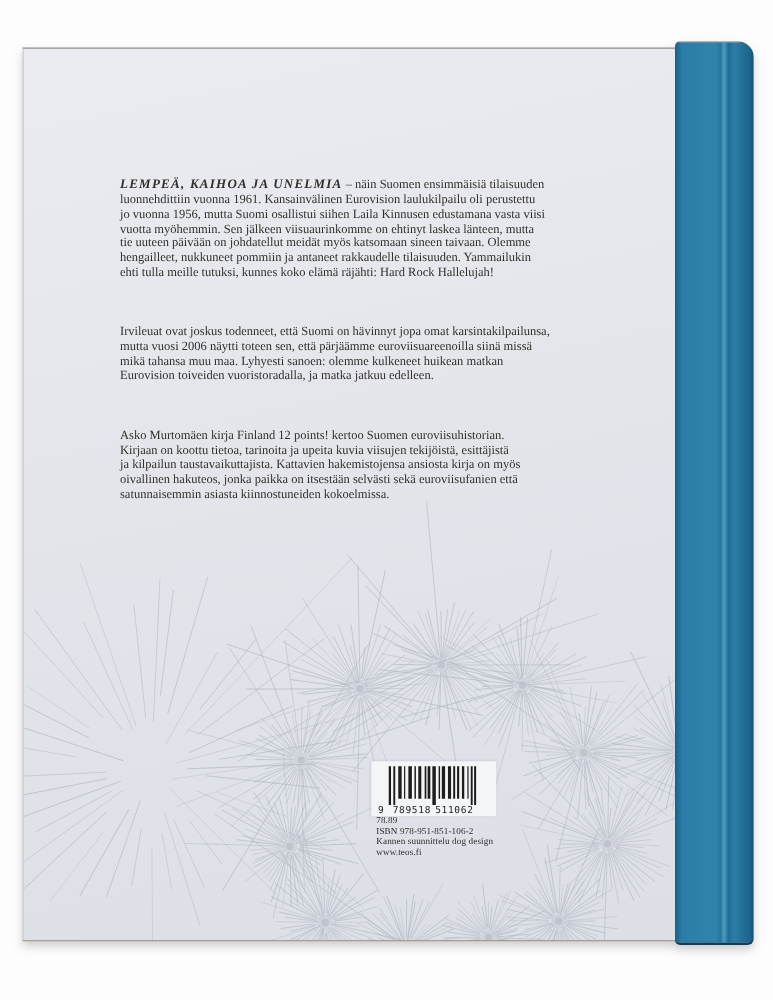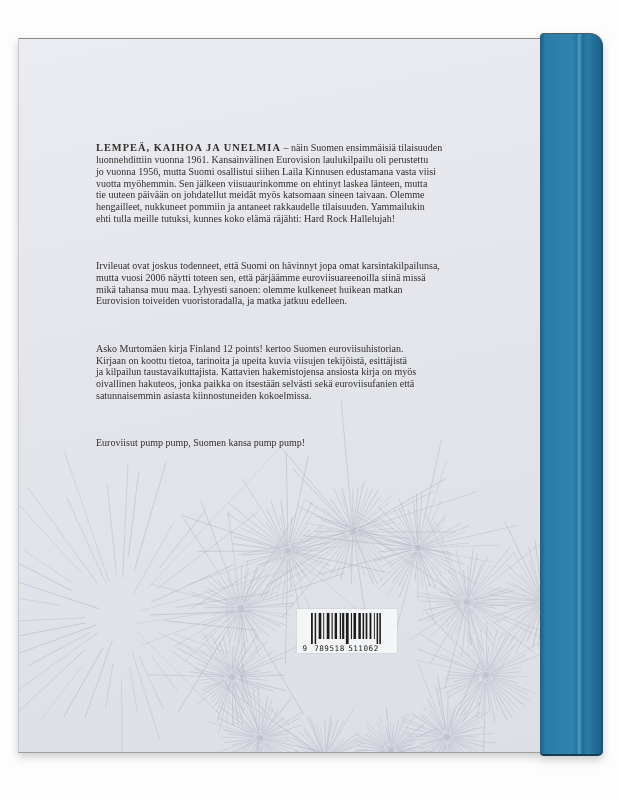--- a/index.html
+++ b/index.html
@@ -33,21 +33,21 @@
     border-bottom:2px solid #123e58;
     box-sizing:border-box;
   }
   .blurb{
     position:absolute;left:77px;top:80px;width:450px;
     font-size:10px;line-height:11.7px;color:#33302c;
     white-space:pre;z-index:2;
     text-rendering:optimizeLegibility;
   }
   .blurb p{margin:0 0 12.5px 0;}
-  .lead{font-weight:bold;font-size:10.4px;letter-spacing:1px;}
+  .lead{font-weight:bold;font-size:10.4px;letter-spacing:1px;font-style:italic;}
   .barcode-box{
     position:absolute;left:278px;top:570px;width:100px;height:44px;
     background:#f4f5f7;z-index:2;box-shadow:0 0 2px rgba(120,120,125,0.25);
   }
   .info{
     position:absolute;left:282px;top:613px;z-index:2;
     font-size:7.3px;line-height:8.6px;color:#2f2d2a;letter-spacing:0.1px;
   }
   .bc-digit{
     font-family:"DejaVu Sans Mono", monospace;
@@ -811,21 +811,20 @@
 ehti tulla meille tutuksi, kunnes koko elämä räjähti: Hard Rock Hallelujah!</span></p>
         <p>Irvileuat ovat joskus todenneet, että Suomi on hävinnyt jopa omat karsintakilpailunsa,
 mutta vuosi 2006 näytti toteen sen, että pärjäämme euroviisuareenoilla siinä missä
 mikä tahansa muu maa. Lyhyesti sanoen: olemme kulkeneet huikean matkan
 Eurovision toiveiden vuoristoradalla, ja matka jatkuu edelleen.</p>
         <p>Asko Murtomäen kirja Finland 12 points! kertoo Suomen euroviisuhistorian.
 Kirjaan on koottu tietoa, tarinoita ja upeita kuvia viisujen tekijöistä, esittäjistä
 ja kilpailun taustavaikuttajista. Kattavien hakemistojensa ansiosta kirja on myös
 oivallinen hakuteos, jonka paikka on itsestään selvästi sekä euroviisufanien että
 satunnaisemmin asiasta kiinnostuneiden kokoelmissa.</p>
-        <p>Euroviisut pump pump, Suomen kansa pump pump!</p>
       </div>
 
       <div class="barcode-box">
         <svg width="100" height="44" viewBox="0 0 100 44">
           <g id="bars-group">
               <rect x="14.00" y="4" width="1.82" height="31" fill="#1d1d1d"></rect>
               <rect x="17.65" y="4" width="1.53" height="31" fill="#1d1d1d"></rect>
               <rect x="21.62" y="4" width="2.70" height="26" fill="#1d1d1d"></rect>
               <rect x="26.24" y="4" width="0.96" height="26" fill="#1d1d1d"></rect>
               <rect x="29.70" y="4" width="2.80" height="26" fill="#1d1d1d"></rect>
@@ -843,18 +842,24 @@
               <rect x="76.90" y="4" width="0.95" height="26" fill="#1d1d1d"></rect>
               <rect x="79.60" y="4" width="1.52" height="31" fill="#1d1d1d"></rect>
               <rect x="82.30" y="4" width="1.59" height="31" fill="#1d1d1d"></rect>
             </g>
           <text class="bc-digit" x="8" y="41.5" text-anchor="middle">9</text>
           <text class="bc-digit" x="32.5" y="41.5" text-anchor="middle">789518</text>
           <text class="bc-digit" x="66.5" y="41.5" text-anchor="middle">511062</text>
         </svg>
       </div>
 
+      <div class="info">
+        <div>78.89</div>
+        <div>ISBN 978-951-851-106-2</div>
+        <div>Kannen suunnittelu dog design</div>
+        <div>www.teos.fi</div>
+      </div>
 
     </div>
 
     <div class="spine"></div>
   </div>
 </div>
 
 </body></html>

